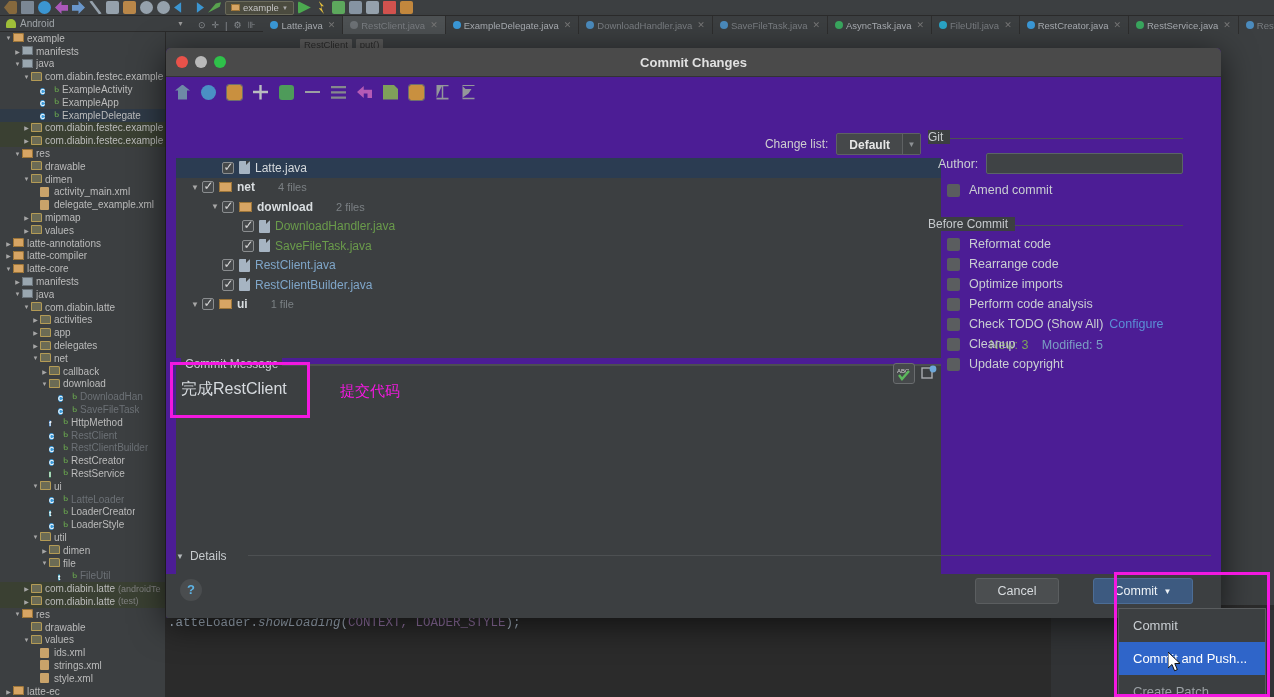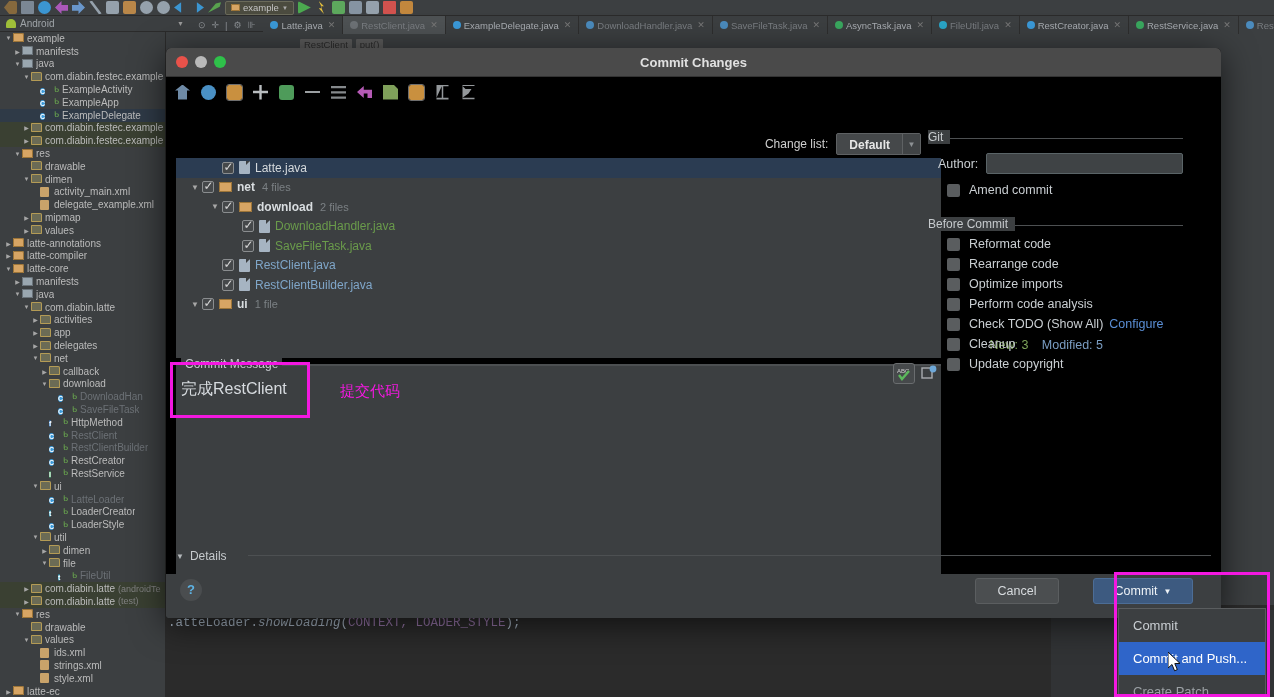--- a/index.html
+++ b/index.html
@@ -89,21 +89,21 @@
   .cst{color:#9876aa;} .pun{color:#a9b7c6;}
   .code-right{
     position:absolute; left:1051px; top:610px; width:223px; height:87px;
     background:#313335;
   }
   .code-dim{ position:absolute; left:166px; top:605px; width:1108px; height:6px; background:#2b2b2b;}
 
   
   .dialog{
     position:absolute; left:166px; top:48px; width:1055px; height:570px;
-    background:#000000; box-shadow:0 6px 34px rgba(0,0,0,.65);
+    background:#4c1d95; box-shadow:0 6px 34px rgba(0,0,0,.65);
     border-radius:5px 5px 2px 2px; overflow:hidden;
   }
   .titlebar{
     height:29px; background:#4a4a4a;
     display:flex; align-items:center; position:relative;
     border-bottom:1px solid #333;
   }
   .lights{ position:absolute; left:10px; display:flex; gap:7px; }
   .light{ width:12px;height:12px;border-radius:50%;}
   .l-red{background:#e9524a;} .l-yel{background:#b9b9b9;} .l-grn{background:#2fc14a;}
@@ -137,21 +137,21 @@
   .fileic{ width:11px;height:13px; background:#a6b4c2; border-radius:1px;
            flex:0 0 11px; margin-right:5px; position:relative;}
   .fileic:after{content:""; position:absolute; right:0;top:0;border-left:4px solid #3c3f41;border-bottom:4px solid transparent;}
   .dirrow{ width:13px;height:10px;background:#d7a564;box-shadow:inset 0 0 0 1px #9d7538;border-radius:1px;
            flex:0 0 13px;margin-right:5px;}
   .fname{ color:#bfc6cc;}
   .fname.green{ color:#6a9b4b;}
   .fname.blue{ color:#7fa6c9;}
   .fname.white{ color:#d5d9dc;}
   .fname.folder{ color:#d9dde0; font-weight:bold;}
-  .fcount{ color:#7b8084; margin-left:7px; font-size:11px;}
+  .fcount{ color:#7b8084; margin-left:23px; font-size:11px;}
 
   .counts{ position:absolute; right:118px; top:290px; font-size:12.5px;padding-left:34px;}
   .c-new{ color:#7ea45a; } .c-mod{ color:#7b9ec4; margin-left:10px;}
 
   .msgarea{
     position:absolute; left:10px; top:316px; width:765px; height:216px;
     background:#3c3f41; border-top:1px solid #4c4f51;
   }
   .msg-legend{ position:absolute; left:5px; top:-8px; background:#3c3f41; padding:0 4px;
                font-size:12px; color:#c8ccd0;}

